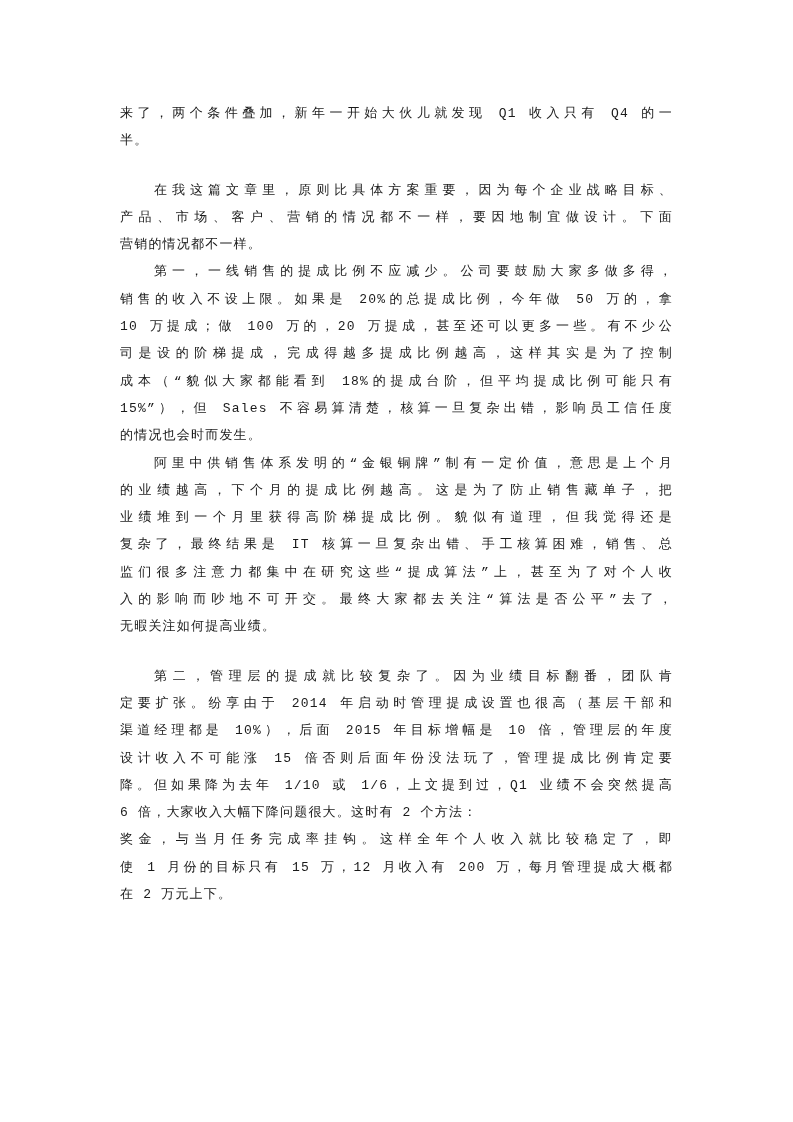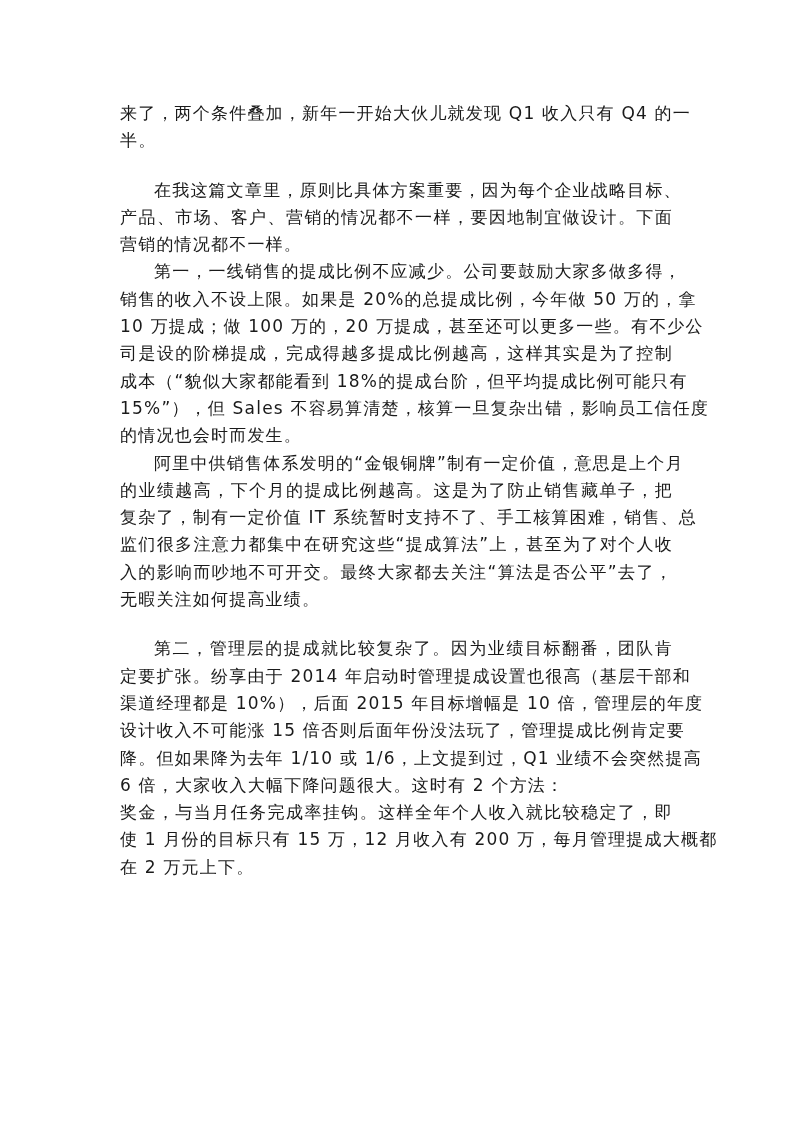--- a/index.html
+++ b/index.html
@@ -22,25 +22,26 @@
       width: 553px;
     }
     .para {
       margin: 0;
       padding: 0;
     }
     .line {
       display: block;
       height: 27.3px;
       line-height: 27.3px;
-      font-size: 17px;
+      font-size: 13px;
       letter-spacing: 1.2px;
       white-space: nowrap;
       text-align: justify;
       text-align-last: justify;
+      font-family: Liberation Mono, monospace;
     }
     .line.last {
       text-align-last: left;
     }
     .line.indent {
       padding-left: 34px;
     }
     .gap {
       height: 22px;
     }
@@ -69,21 +70,22 @@
     <span class="line">10 万提成；做 100 万的，20 万提成，甚至还可以更多一些。有不少公</span>
     <span class="line">司是设的阶梯提成，完成得越多提成比例越高，这样其实是为了控制</span>
     <span class="line">成本（“貌似大家都能看到 18%的提成台阶，但平均提成比例可能只有</span>
     <span class="line">15%”），但 Sales 不容易算清楚，核算一旦复杂出错，影响员工信任度</span>
     <span class="line last">的情况也会时而发生。</span>
   </div>
 
   <div class="para">
     <span class="line indent">阿里中供销售体系发明的“金银铜牌”制有一定价值，意思是上个月</span>
     <span class="line">的业绩越高，下个月的提成比例越高。这是为了防止销售藏单子，把</span>
-    <span class="line">复杂了，制有一定价值 IT 系统暂时支持不了、手工核算困难，销售、总</span>
+    <span class="line">业绩堆到一个月里获得高阶梯提成比例。貌似有道理，但我觉得还是</span>
+    <span class="line">复杂了，最终结果是 IT 核算一旦复杂出错、手工核算困难，销售、总</span>
     <span class="line">监们很多注意力都集中在研究这些“提成算法”上，甚至为了对个人收</span>
     <span class="line">入的影响而吵地不可开交。最终大家都去关注“算法是否公平”去了，</span>
     <span class="line last">无暇关注如何提高业绩。</span>
   </div>
 
 
   <div class="gap"></div>
 
   <div class="para">
     <span class="line indent">第二，管理层的提成就比较复杂了。因为业绩目标翻番，团队肯</span>

